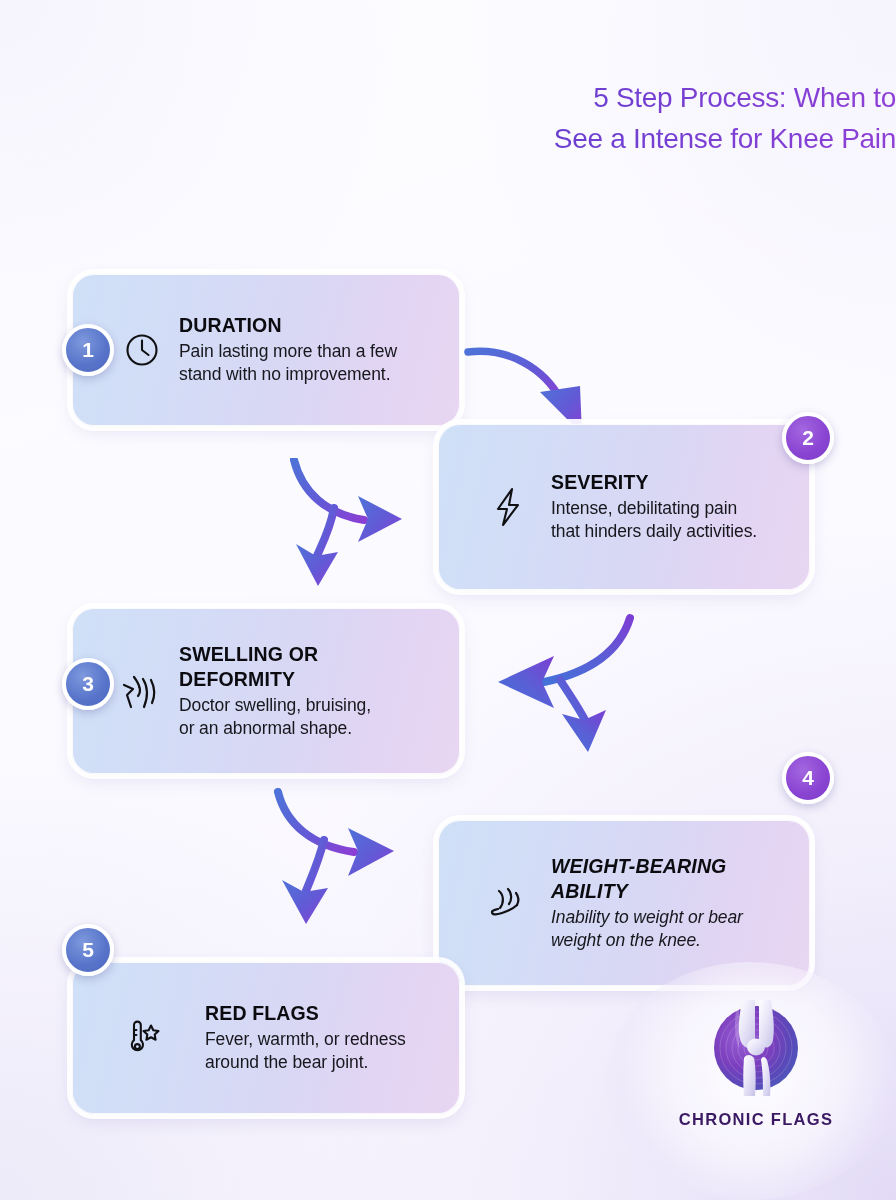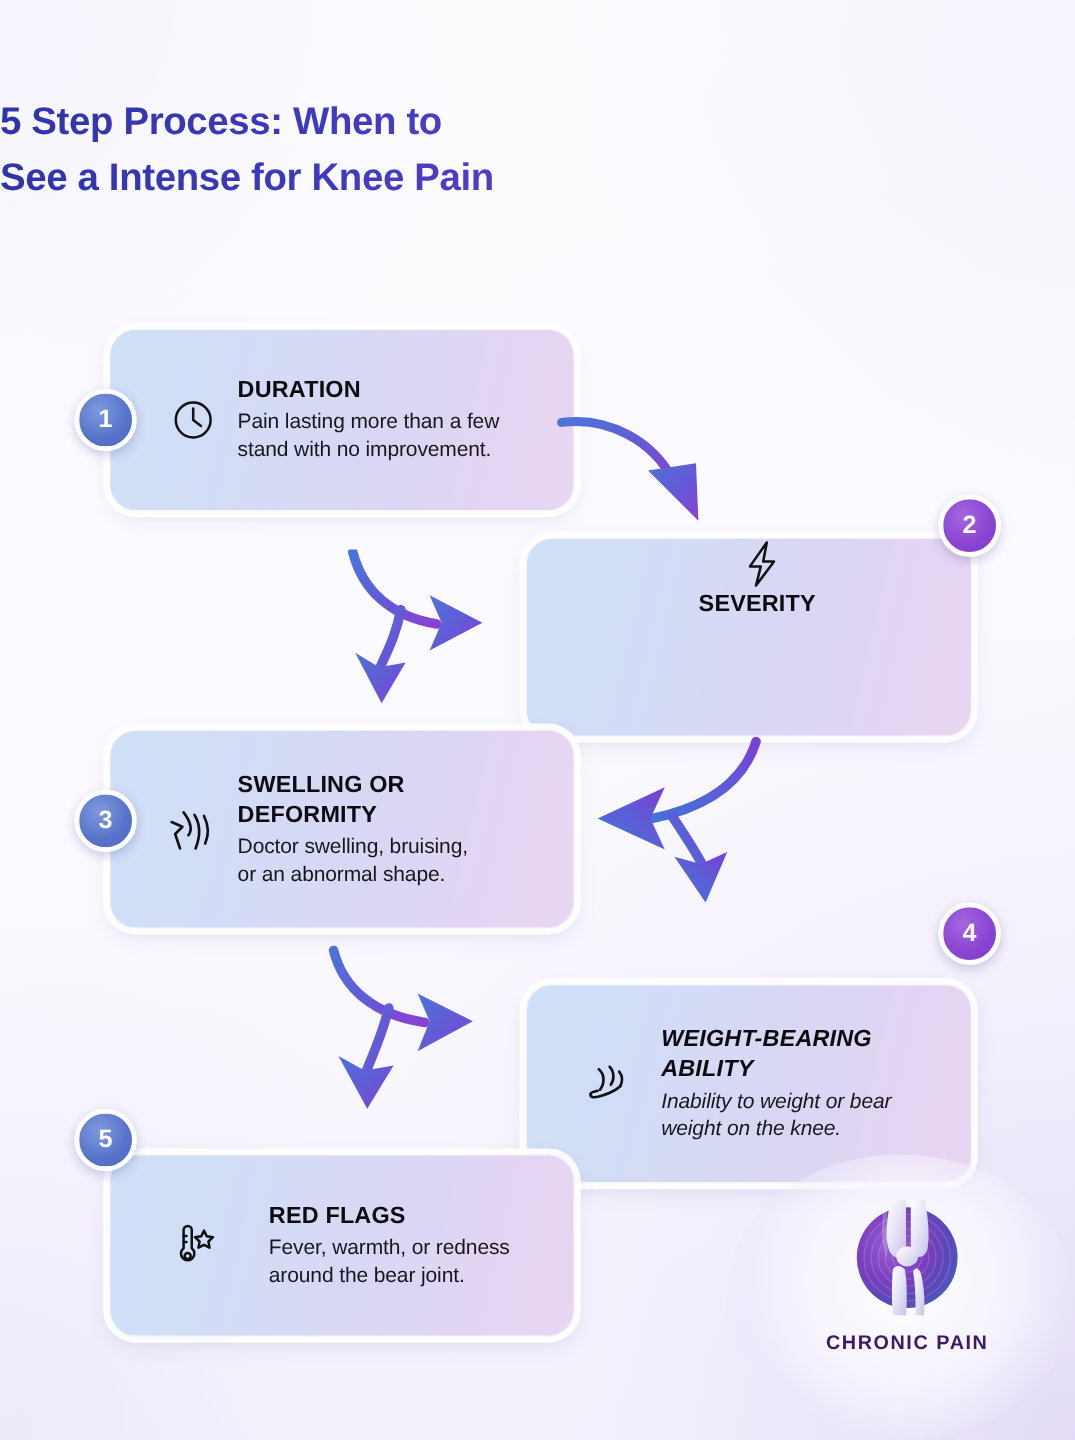--- a/index.html
+++ b/index.html
@@ -30,23 +30,23 @@
       linear-gradient(160deg, #fdfdff 0%, #fbfaff 50%, #f7f4fd 100%);
     overflow: hidden;
   }
 
   
   .title {
     position: absolute;
     top: 78px;
     left: 0;
     width: 896px;
-    text-align: left;
-    font-size: 32px;
-    font-weight: bold;
+    text-align: right;
+    font-size: 28px;
+    font-weight: normal;
     line-height: 1.45;
     letter-spacing: -0.3px;
     background: linear-gradient(92deg, #2e34a8 0%, #3f3bbe 32%, #6a3fd0 62%, #8e3fd6 100%);
     -webkit-background-clip: text;
     background-clip: text;
     color: transparent;
     -webkit-text-fill-color: transparent;
   }
   .title-line { display: block; }
 
@@ -58,25 +58,25 @@
     border: 1px solid rgba(255,255,255,0.85);
     box-shadow:
       0 0 0 5px rgba(255,255,255,0.92),
       0 6px 18px rgba(90,80,160,0.14),
       0 2px 5px rgba(90,80,160,0.08);
     display: flex;
     align-items: center;
     padding: 0 18px;
   }
 
-  .card-left  { left: 91px;  width: 388px; }
+  .card-left  { left: 72px;  width: 388px; }
   .card-right { left: 438px; width: 372px; }
 
   .card-1 { top: 274px; height: 152px; }
-  .card-2 { top: 448px; height: 166px; flex-direction: column; }
+  .card-2 { top: 424px; height: 166px; }
   .card-3 { top: 608px; height: 166px; justify-content: center; }
   .card-4 { top: 820px; height: 166px; font-style: italic; }
   .card-5 { top: 962px; height: 152px; gap: 26px; }
 
   
   .card-icon {
     flex: 0 0 auto;
     width: 58px;
     display: flex;
     align-items: center;
@@ -233,20 +233,24 @@
   </div>
 
   <div class="card card-right card-2">
     <div class="card-icon">
       <svg width="34" height="42" viewBox="0 0 34 42" fill="none" stroke="#111114" stroke-width="2.1" stroke-linejoin="round" stroke-linecap="round">
         <path d="M21 3 L7 23 L16 23 L12 39 L27 19 L18 19 Z"></path>
       </svg>
     </div>
     <div class="card-text">
       <div class="card-title">SEVERITY</div>
+      <div class="card-desc">
+        <span>Intense, debilitating pain</span><br>
+        <span>that hinders daily activities.</span>
+      </div>
     </div>
   </div>
   <div class="badge badge-purple badge-2">
     <span>2</span>
   </div>
 
   <div class="arrow arrow-2">
     <svg width="160" height="130" viewBox="0 0 160 130" fill="none">
       <path d="M22 2 C 30 34, 54 56, 92 62" stroke="url(#arrowGrad)" stroke-width="8" stroke-linecap="round"></path>
       <path d="M62 50 C 58 72, 50 86, 44 100" stroke="url(#arrowGrad)" stroke-width="8" stroke-linecap="round"></path>
@@ -359,16 +363,16 @@
       <path d="M41 8 C 38 26, 36 40, 40 50 C 44 58, 52 58, 54 50 L54 8 Z" fill="url(#boneGrad)"></path>
       <path d="M58 8 L58 48 C 60 58, 70 58, 72 48 C 74 36, 72 22, 70 8 Z" fill="url(#boneGrad)"></path>
 
       <ellipse cx="55" cy="55" rx="9" ry="8.5" fill="url(#boneGrad)"></ellipse>
 
       <path d="M43 66 C 42 78, 42 92, 43 104 L54 104 C 55 92, 55 76, 53 66 C 50 62, 45 62, 43 66 Z" fill="url(#boneGrad)"></path>
       <path d="M60 68 C 62 80, 62 94, 62 104 L69 104 C 70 92, 69 78, 66 68 C 64 64, 61 64, 60 68 Z" fill="url(#boneGrad)"></path>
 
       <path d="M36 10 C 33 30, 33 46, 38 56 L38 12 Z" fill="rgba(255,255,255,0.22)"></path>
     </svg>
-    <div class="logo-text">CHRONIC PAIN</div>
+    <div class="logo-text">CHRONIC FLAGS</div>
   </div>
 
 </div>
 
 </body></html>

